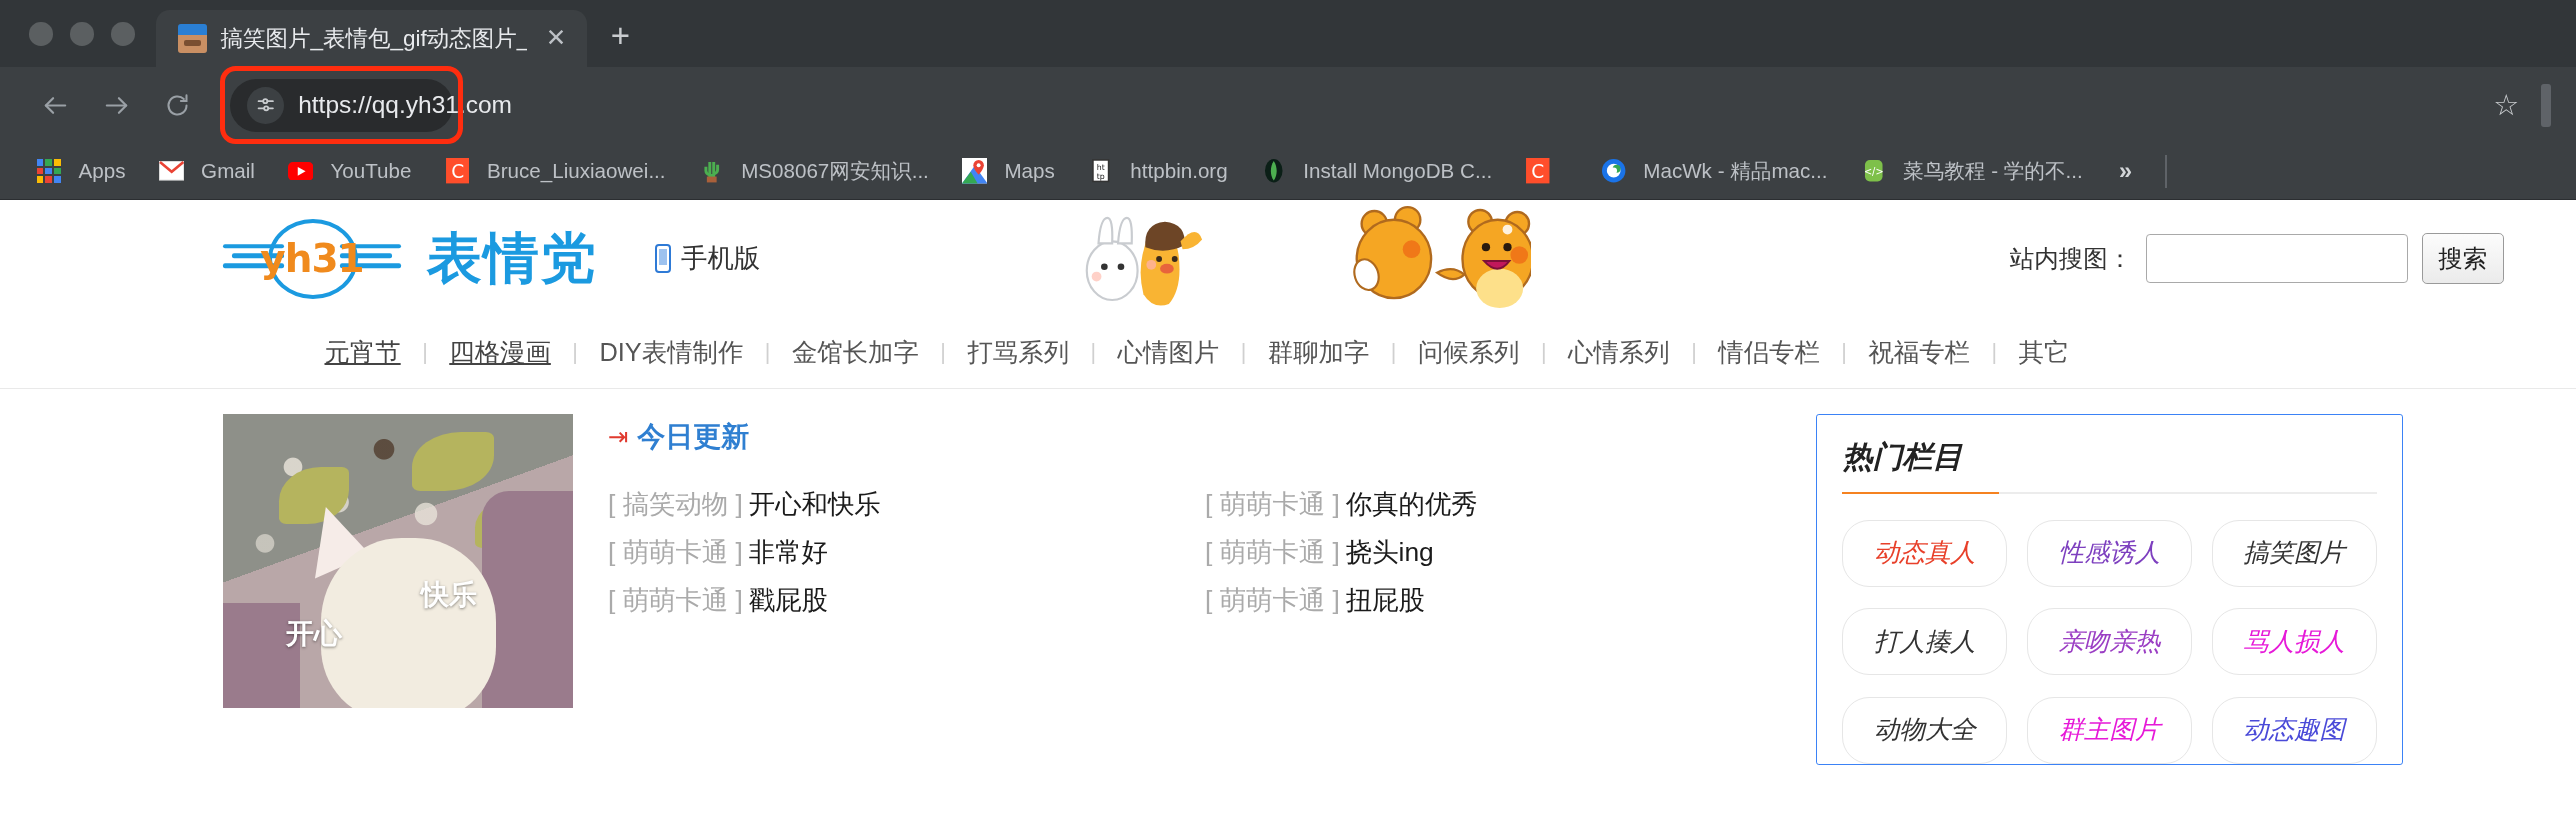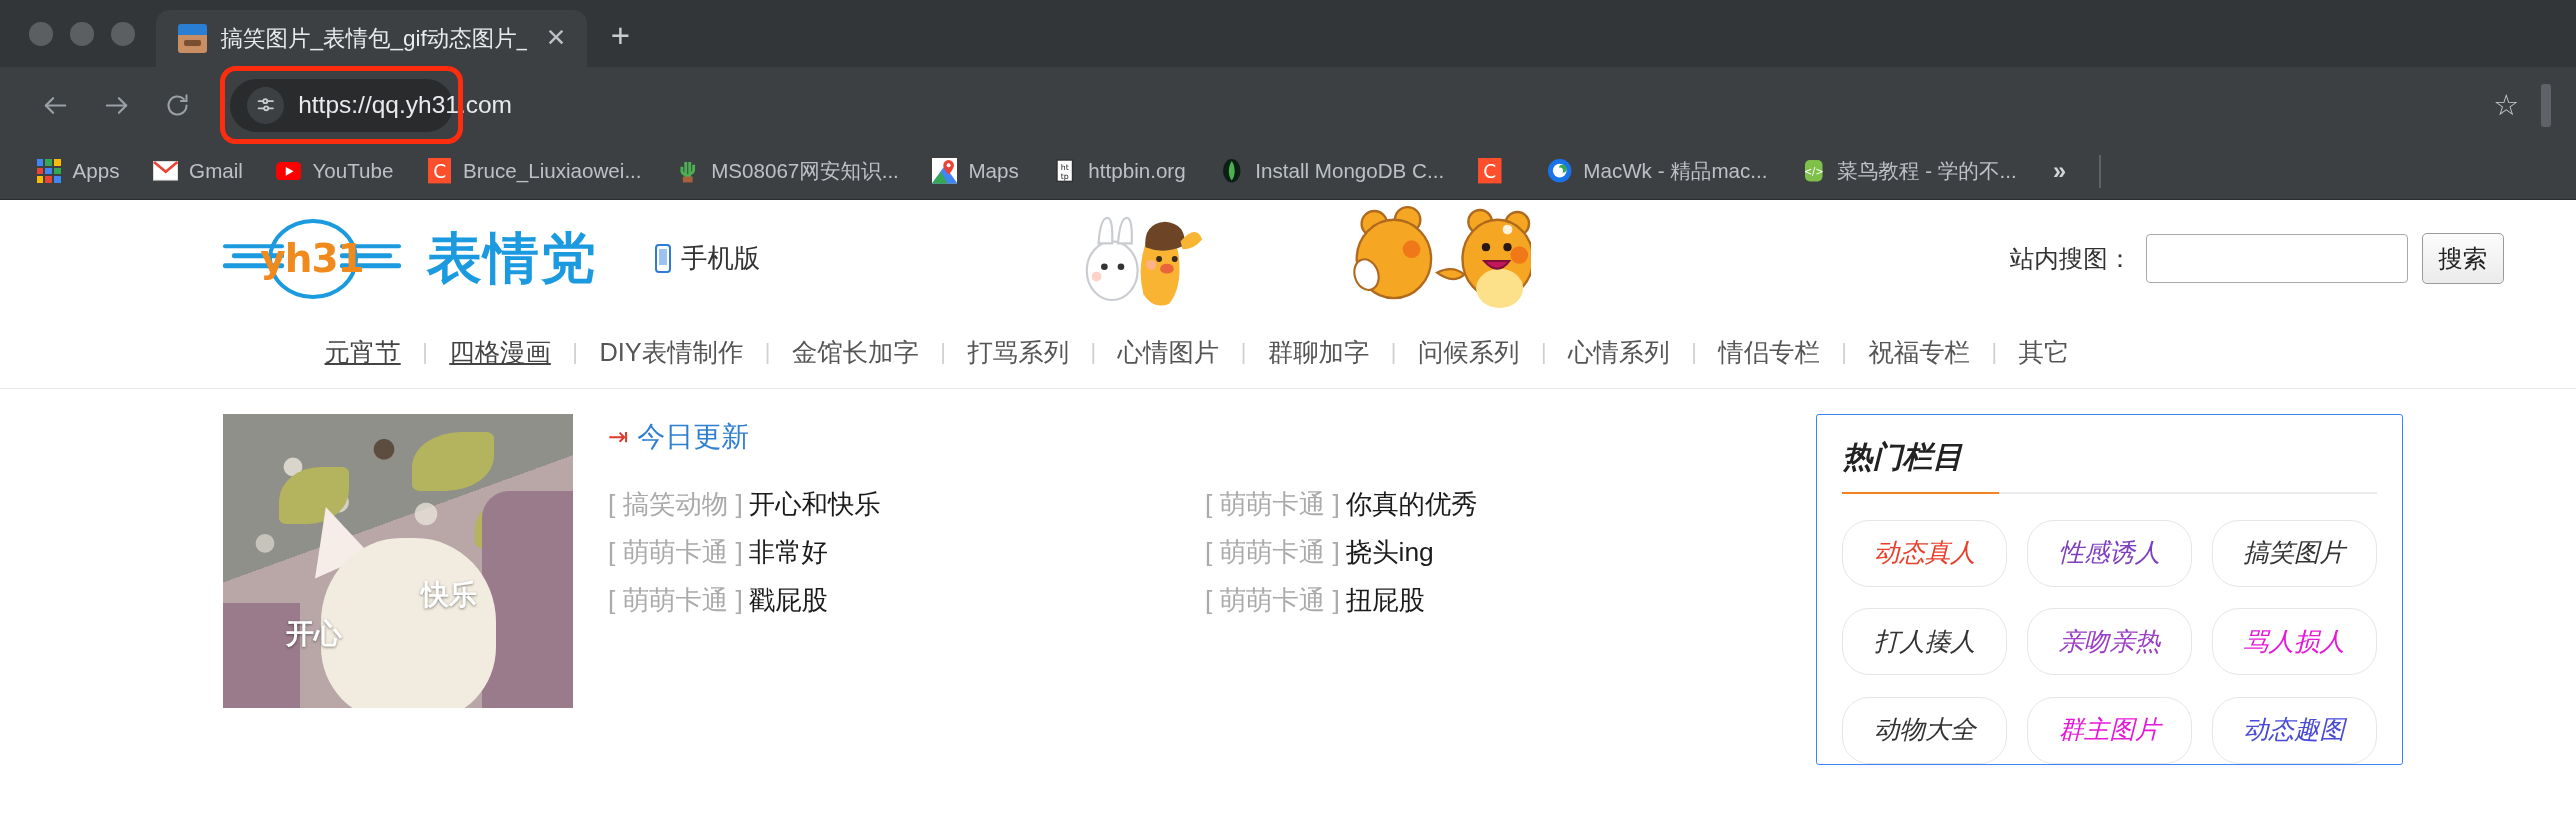--- a/index.html
+++ b/index.html
@@ -84,21 +84,21 @@
   .omnibox-spacer { flex: 1; }
   .star { color: #c9cccf; font-size: 29px; padding: 0 21.5px; cursor: pointer; }
   .chrome-edge { width: 9.8px; height: 43px; background: #5f6368; border-radius: 2.9px; }
 
   .bookmarks {
     height: 57px; background: #3c4043;
     display: flex; align-items: center; padding: 0 19.6px; gap: 0;
     border-bottom: 1px solid #2b2e31;
   }
   .bm {
-    display: flex; align-items: center; gap: 11px;
+    display: flex; align-items: center; gap: 17px;
     padding: 0 16.6px; height: 43px; cursor: pointer;
     color: #bdc1c6; font-size: 20.6px; white-space: nowrap;
   }
   .bm-ico { width: 25.4px; height: 25.4px; flex: 0 0 25.4px; display:flex; align-items:center; justify-content:center; }
   .bm-chev { color: #d2d5d8; font-size: 23.5px; padding: 0 19.6px; cursor: pointer; font-weight: bold;}
   .bm-sep { width: 2px; height: 33px; background: #5f6368; margin: 0 13.7px; }
 
   
   .apps-grid { display: grid; grid-template-columns: repeat(3, 6.9px); grid-template-rows: repeat(3, 6.9px); gap: 2px; }
   .apps-grid i { display:block; width:6.9px; height:6.9px; }
@@ -219,21 +219,21 @@
   .thumb-cap {
     position: absolute; color: #fff; font-size: 28px; font-weight: 700;
     text-shadow: 0 1px 2.9px rgba(0,0,0,.45);
   }
   .thumb-cap.a { left: 63px; bottom: 55px; }
   .thumb-cap.b { left: 198px; bottom: 94px; }
 
   .updates { flex: 1; padding-top: 3.9px; }
   .upd-head { display: flex; align-items: center; gap: 8.8px; margin-bottom: 31px; }
   .upd-arrow { color: #e03a2f; font-size: 24.5px; line-height: 1; }
-  .upd-title { color: #2f7fd1; font-size: 28px; }
+  .upd-title { color: #2f7fd1; font-size: 28px; font-weight: bold; }
   .upd-grid { display: grid; grid-template-columns: 1fr 1fr; row-gap: 29px; gap: 13px; }
   .upd-item { display: flex; align-items: baseline; font-size: 26.4px; white-space: nowrap; cursor: pointer; }
   .upd-cat { color: #aaa; margin-right: 5.9px; }
   .upd-name { color: #1b1b1b; }
 
   
   .side { width: 587px; flex: 0 0 587px; margin-left: 27px; }
   .panel { background: #fff; border: 1px solid #3b82f6; border-radius: 2.9px; padding: 21.5px 25.4px 0 25.4px; font-style: italic; }
   .panel-title { font-size: 30px; color: #222; font-weight: 700; padding-bottom: 13.7px; }
   .panel-rule { height: 2.9px; background: #ececec; position: relative; margin-bottom: 25.4px; }

